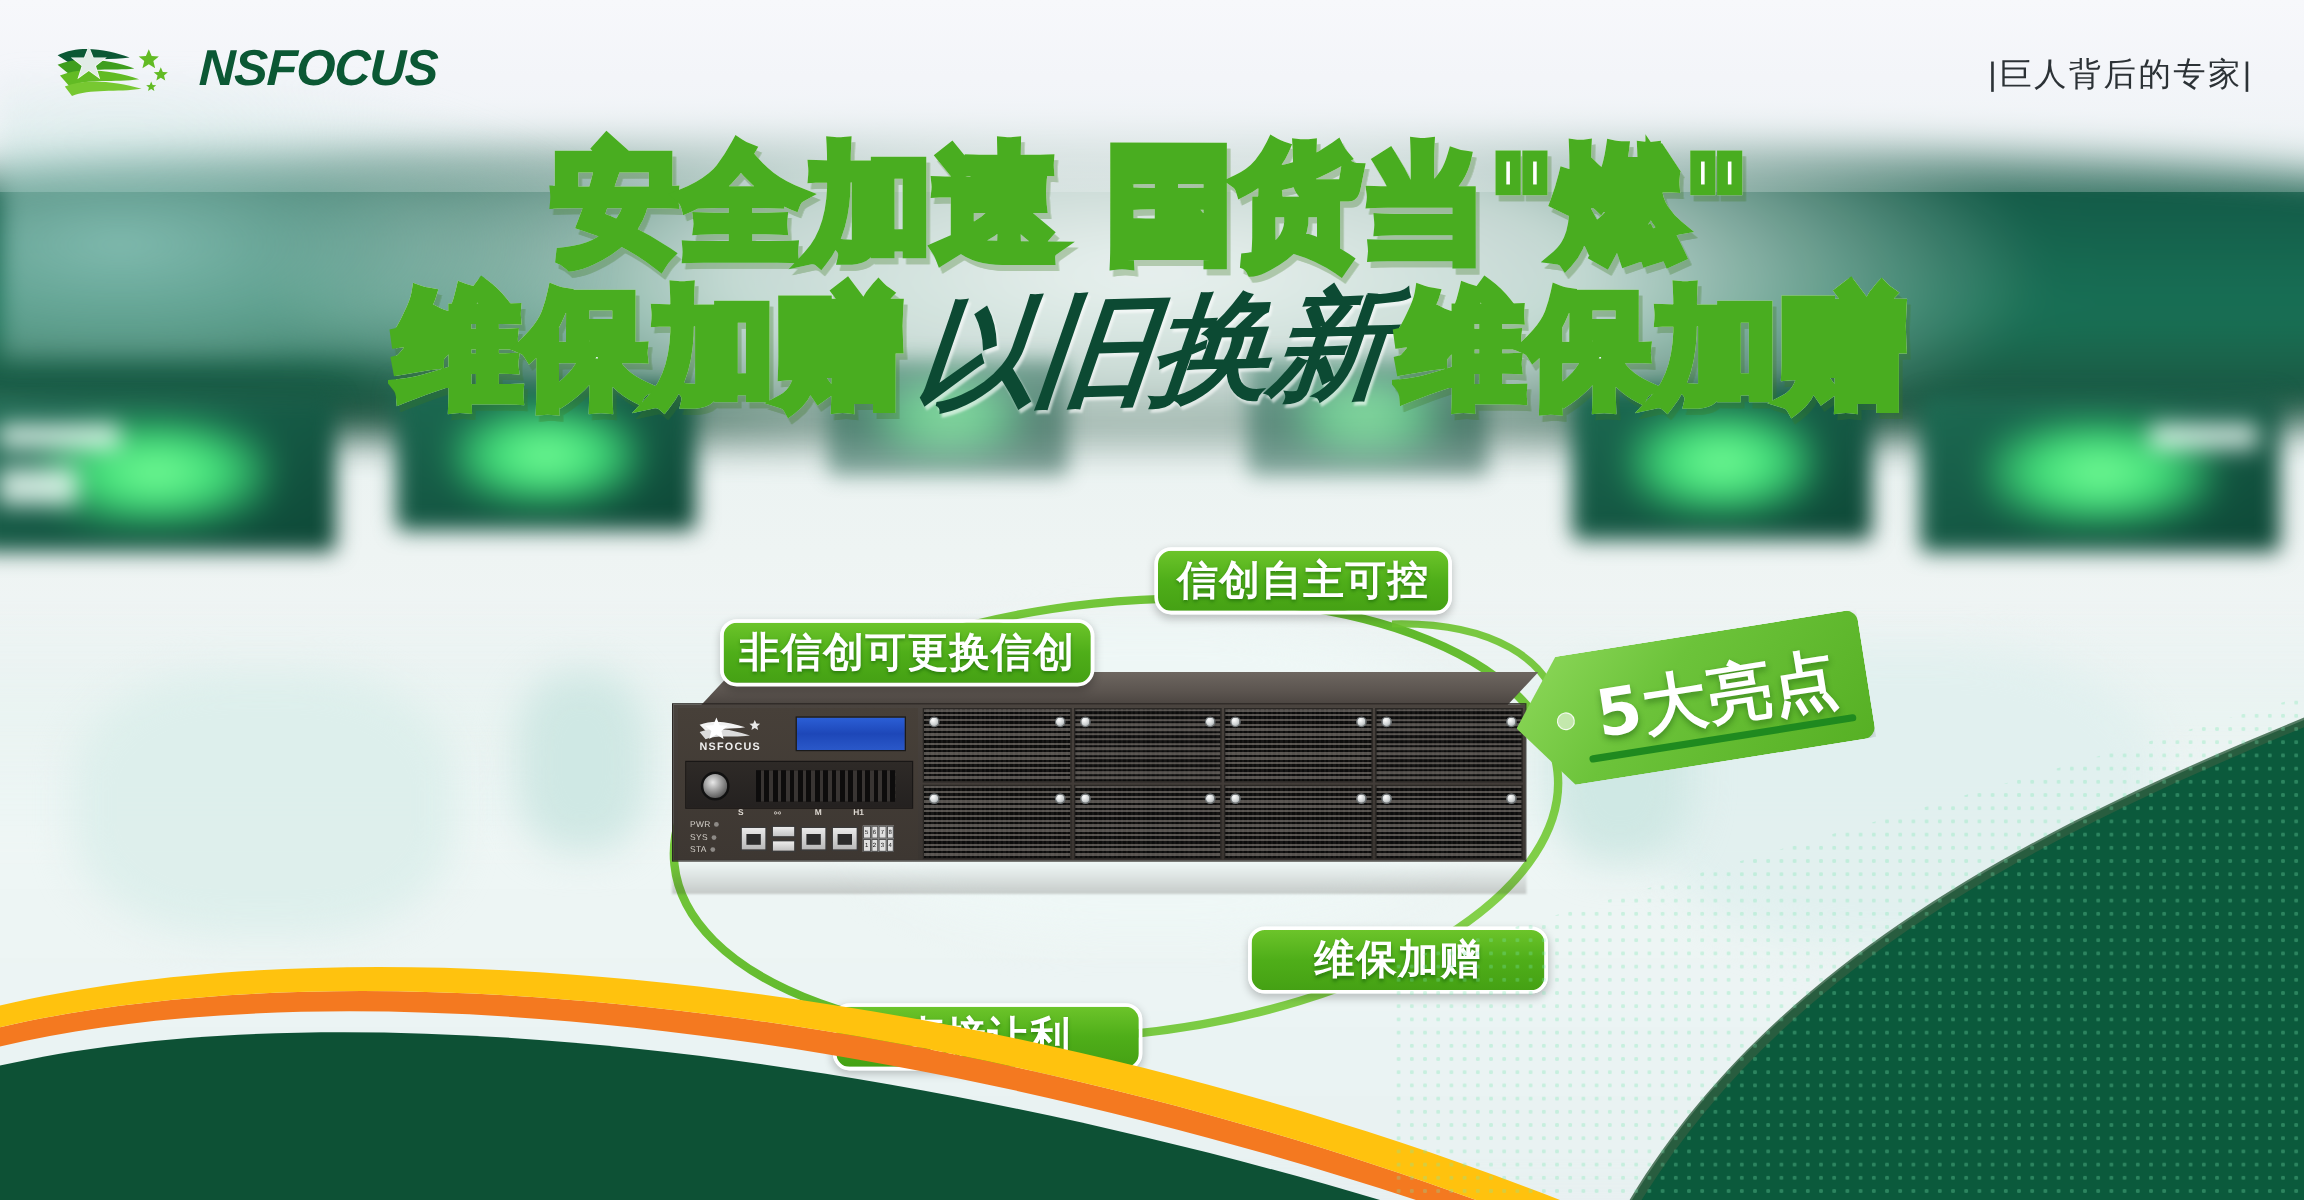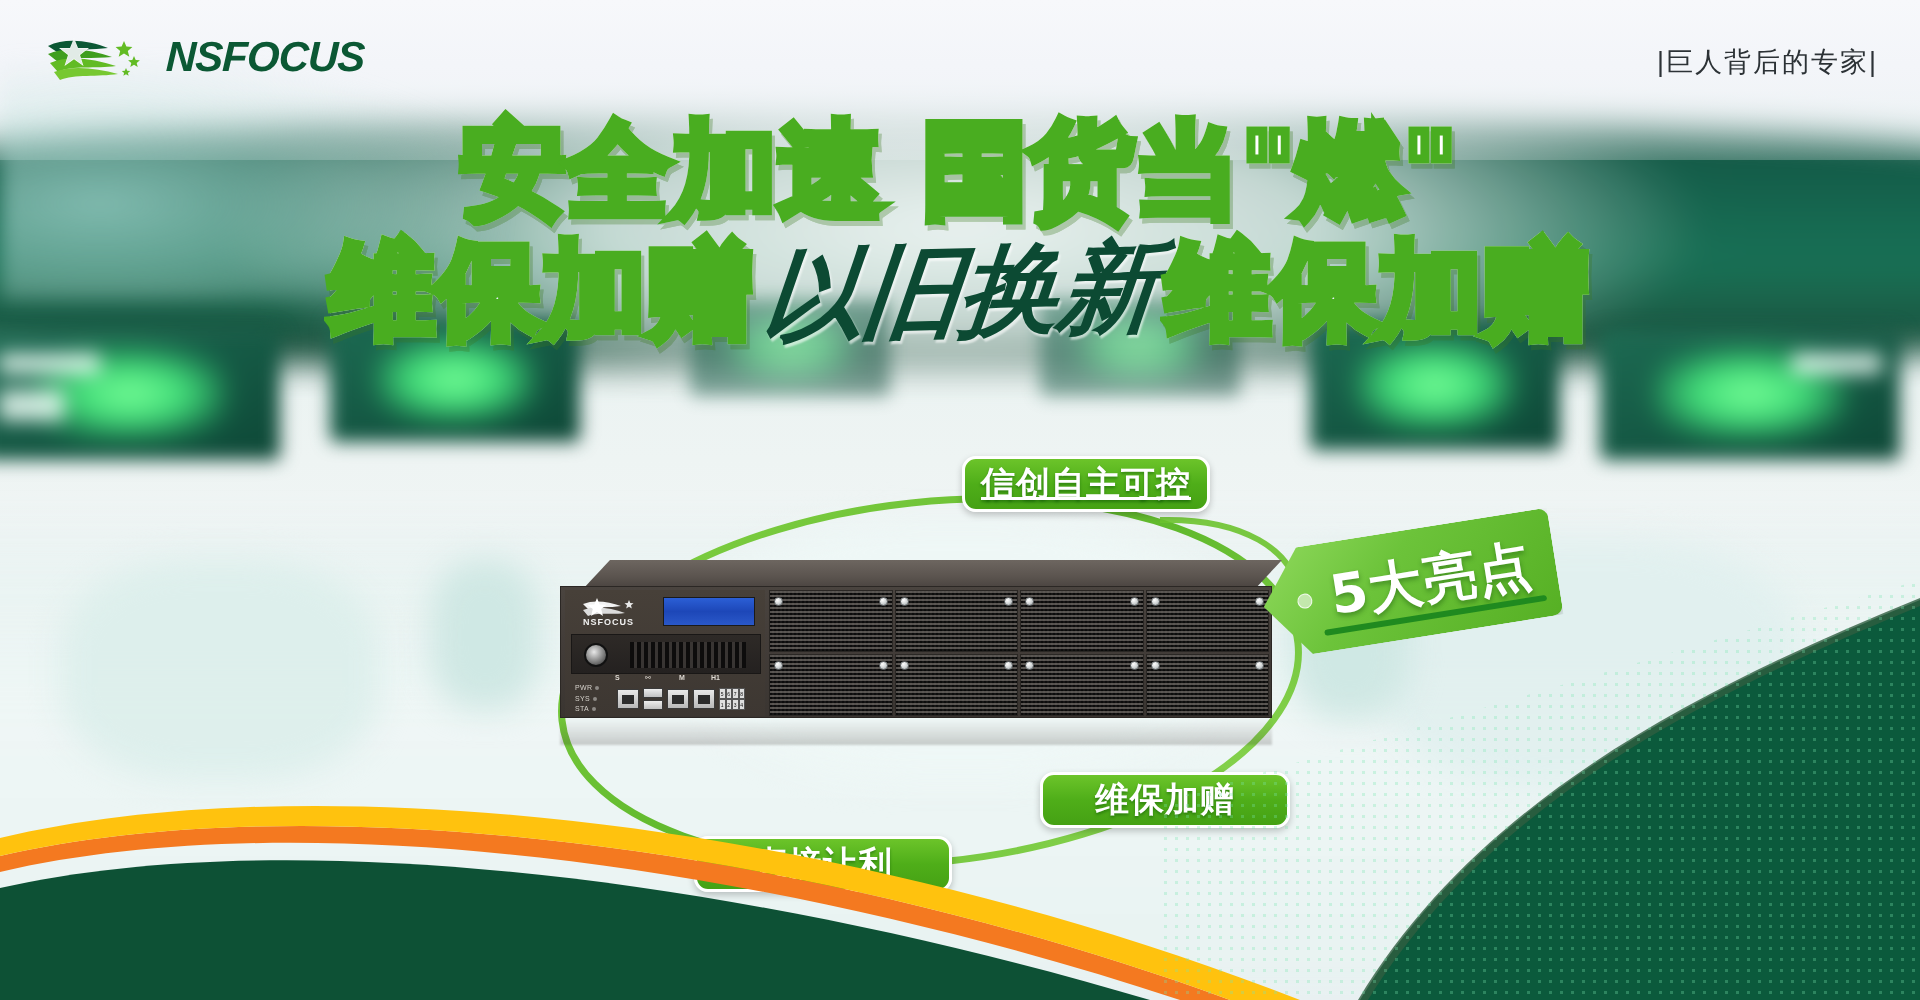--- a/index.html
+++ b/index.html
@@ -191,21 +191,21 @@
     border:3px solid #ffffff;
     border-radius:14px;
     box-shadow:0 3px 7px rgba(0,0,0,.22);
     color:#fff; font-weight:bold;
     font-family:"DejaVu Sans","Liberation Sans",sans-serif;
     display:flex; align-items:center; justify-content:center;
     text-shadow:0 2px 3px rgba(0,70,0,.45);
     white-space:nowrap;
     letter-spacing:1px;
   }
-  .b1{ left:962px; top:456px; width:248px; height:56px; font-size:34px;text-decoration:underline; }
+  .b1{ left:962px; top:456px; width:248px; height:56px; font-size:34px; }
   .b2{ left:600px; top:516px; width:312px; height:56px; font-size:34px; }
   .b3{ left:352px; top:772px; width:252px; height:56px; font-size:34px; }
   .b4{ left:694px; top:836px; width:258px; height:56px; font-size:34px; }
   .b5{ left:1040px; top:772px; width:250px; height:56px; font-size:34px; }
 
   
   .tag{
     position:absolute; left:1262px; top:530px; width:295px; height:108px;
     transform:rotate(-9deg);
   }
@@ -406,20 +406,21 @@
         <div class="drive">
             <i class="scr l"></i>
             <i class="scr r"></i>
           </div>
       </div>
     </div>
     <div class="srv-refl"></div>
   </div>
 
   <div class="badge b1">信创自主可控</div>
+  <div class="badge b2">非信创可更换信创</div>
   <div class="badge b4">直接让利</div>
   <div class="badge b5">维保加赠</div>
 
   <div class="tag">
     <div class="tag-body"></div>
     <div class="tag-hole"></div>
     <div class="tag-text">5大亮点</div>
     <div class="tag-underline"></div>
   </div>
 

